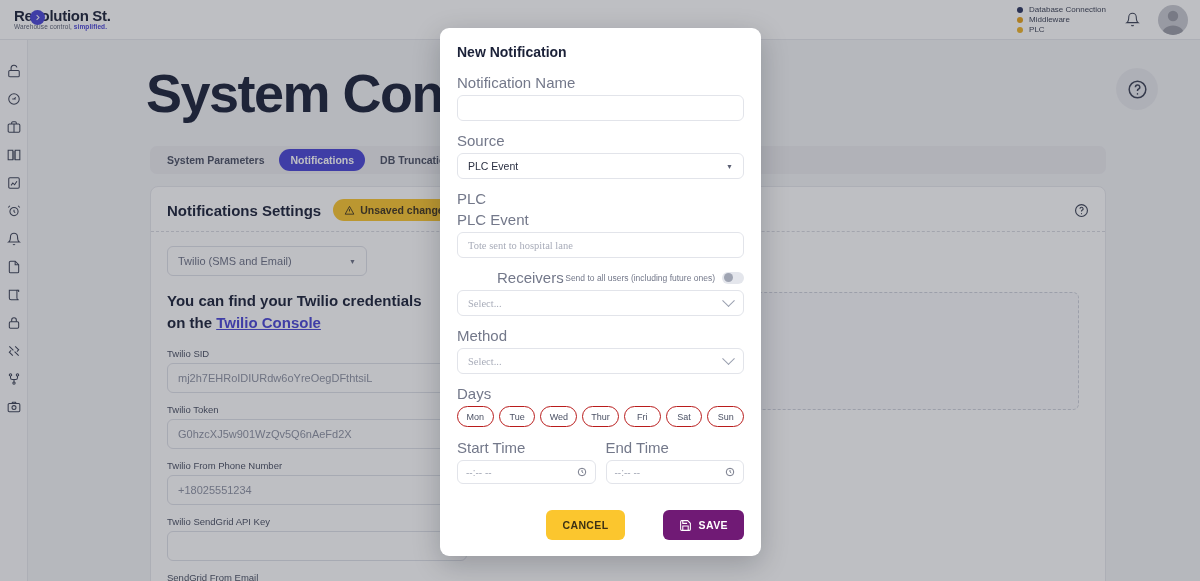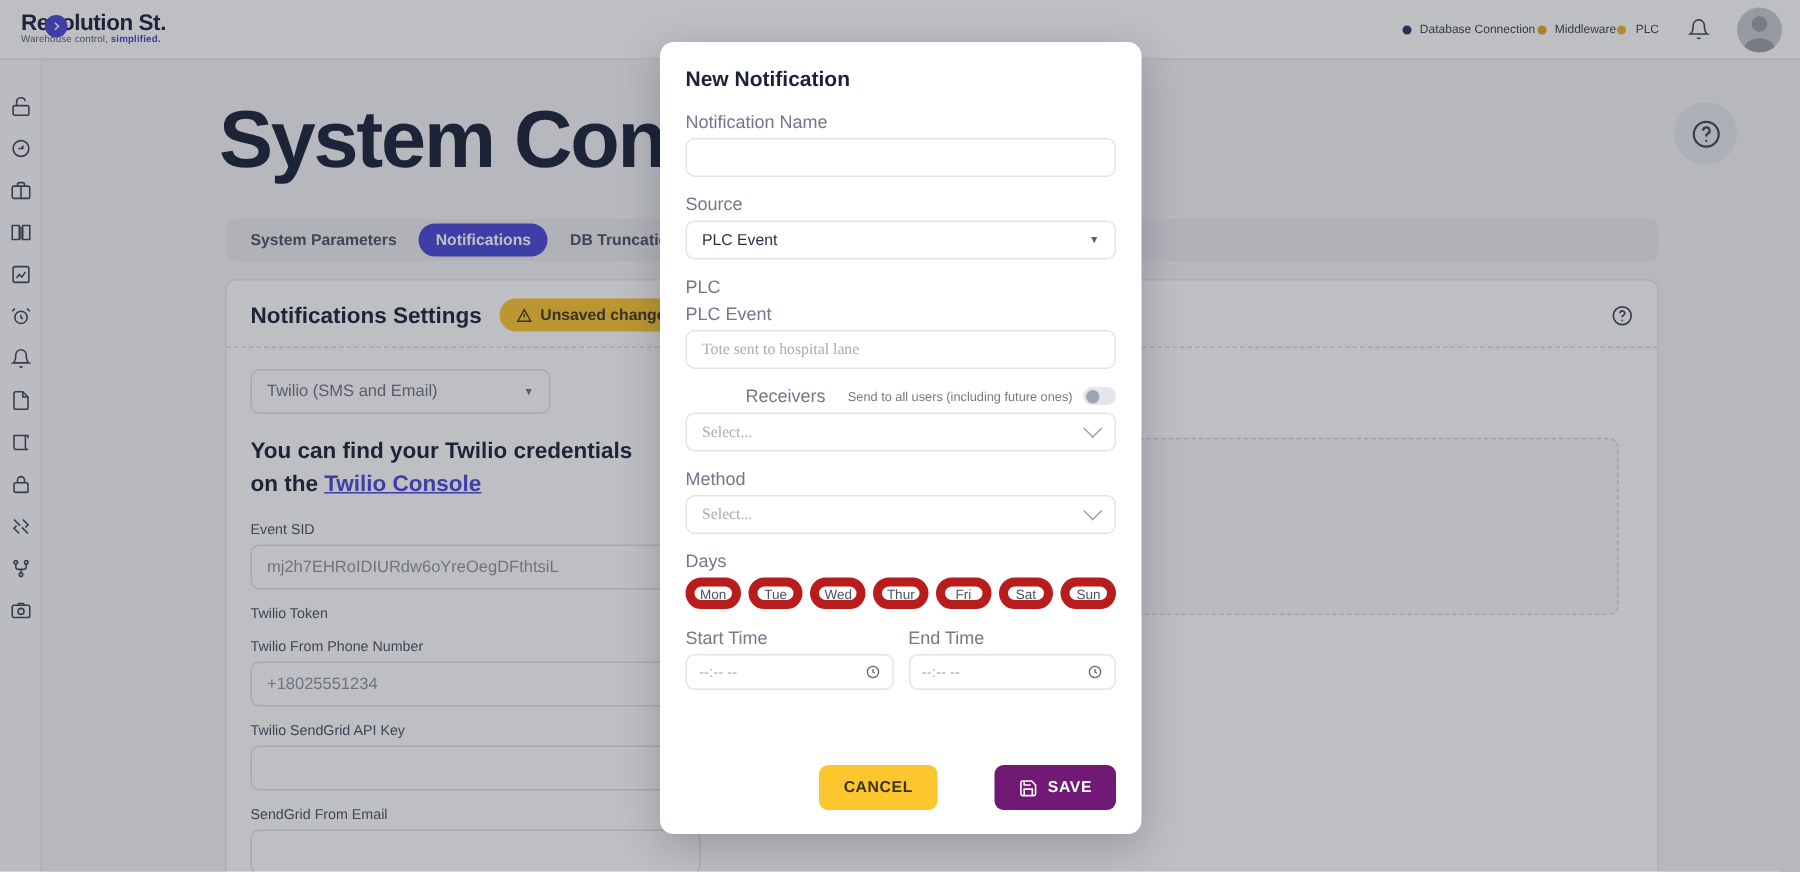--- a/index.html
+++ b/index.html
@@ -24,21 +24,21 @@
   .brand { padding-left: 14px; line-height: 1.05; }
   .brand-title {
     font-size: 15px; font-weight: bold; color: #1b2138; letter-spacing: -0.3px;
   }
   .brand-sub { font-size: 6.5px; color: #5a6073; letter-spacing: 0.1px; }
   .brand-sub b { color: #4a45d6; font-weight: bold; }
 
   .topbar-right {
     margin-left: auto; display: flex; align-items: center; gap: 14px; padding-right: 12px;
   }
-  .status-list { display: flex; flex-direction: row; gap: 1px; }
+  .status-list { display: flex; flex-direction: column; gap: 1px; }
   .status-row { display: flex; align-items: center; gap: 6px; }
   .status-dot { width: 6px; height: 6px; border-radius: 50%; flex: none; }
   .status-label { font-size: 8px; color: #3d4356; white-space: nowrap; }
   .bell-btn {
     width: 24px; height: 24px; display: flex; align-items: center; justify-content: center;
     color: #3d4356;
   }
   .avatar {
     width: 30px; height: 30px; border-radius: 50%;
     background: #c9cad1; display: flex; align-items: flex-end; justify-content: center;
@@ -157,21 +157,21 @@
     width: 321px; height: 528px;
     background: #ffffff; border-radius: 9px;
     box-shadow: 0 8px 28px rgba(10,12,25,0.22);
     z-index: 11;
     padding: 16px 17px 0 17px;
     overflow: hidden;
   }
   .modal-title {
     font-size: 14px; font-weight: bold; color: #1b2138; margin-bottom: 14px;
   }
-  .m-label { font-size: 12px; color: #73788a; margin-bottom: 4px; }
+  .m-label { font-size: 15px; color: #73788a; margin-bottom: 4px; }
   .m-field {
     height: 26px; border: 1px solid #e2e4ea; border-radius: 6px;
     display: flex; align-items: center; padding: 0 10px;
     font-size: 10.5px; color: #2b3042; background: #fff;
     margin-bottom: 11px;
   }
   .m-field.ph { color: #a8acb9; font-family: Liberation Serif, serif; }
   .m-field .caret-sm { margin-left: auto; font-size: 7px; color: #5b6073; }
   .m-field .chev {
     margin-left: auto; width: 9px; height: 9px;
@@ -183,21 +183,21 @@
   .toggle-wrap { margin-left: auto; display: flex; align-items: center; gap: 7px; }
   .toggle-text { font-size: 8.5px; color: #73788a; white-space: nowrap; }
   .toggle {
     width: 22px; height: 12px; border-radius: 7px; background: #e4e6ec;
     display: flex; align-items: center; padding: 1.5px; flex: none;
   }
   .toggle .knob { width: 9px; height: 9px; border-radius: 50%; background: #9fa4b2; }
 
   .days-row { display: flex; gap: 5px; margin-bottom: 12px; }
   .day-chip {
-    flex: 1; height: 21px; border: 6px solid #b91c1c; border-radius: 11px;
+    flex: 1; height: 21px; border: 1px solid #b91c1c; border-radius: 11px;
     display: flex; align-items: center; justify-content: center;
     font-size: 9px; color: #4b5164;
   }
   .times-row { display: flex; gap: 10px; }
   .time-col { flex: 1; }
   .time-field {
     height: 24px; border: 1px solid #e2e4ea; border-radius: 6px;
     display: flex; align-items: center; padding: 0 8px;
     font-size: 10px; color: #a8acb9; background: #fff;
   }
@@ -388,25 +388,26 @@
           <div class="select-box">
             <span>Twilio (SMS and Email)</span>
             <span class="caret">▼</span>
           </div>
 
           <div class="credit-note">
             <span>You can find your Twilio credentials on the </span><a href="#">Twilio Console</a>
           </div>
 
           <div class="fld">
-            <div class="fld-label">Event SID</div>
+            <div class="fld-label">Twilio SID</div>
             <div class="fld-input">mj2h7EHRoIDIURdw6oYreOegDFthtsiL</div>
           </div>
           <div class="fld">
             <div class="fld-label">Twilio Token</div>
+            <div class="fld-input">G0hzcXJ5w901WzQv5Q6nAeFd2X</div>
           </div>
           <div class="fld">
             <div class="fld-label">Twilio From Phone Number</div>
             <div class="fld-input">+18025551234</div>
           </div>
           <div class="fld">
             <div class="fld-label">Twilio SendGrid API Key</div>
             <div class="fld-input"></div>
           </div>
           <div class="fld">

